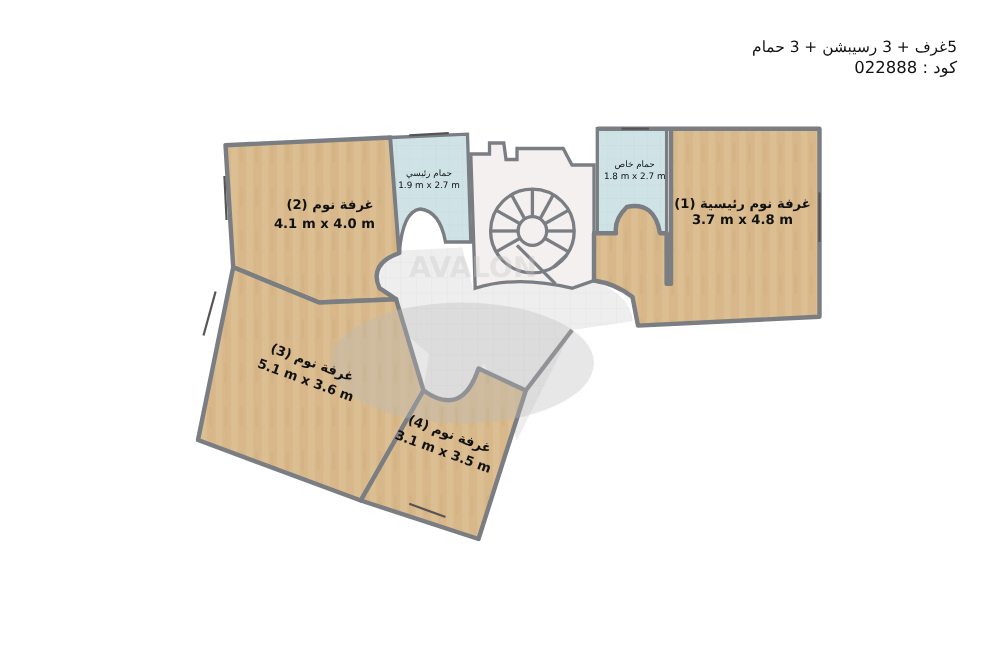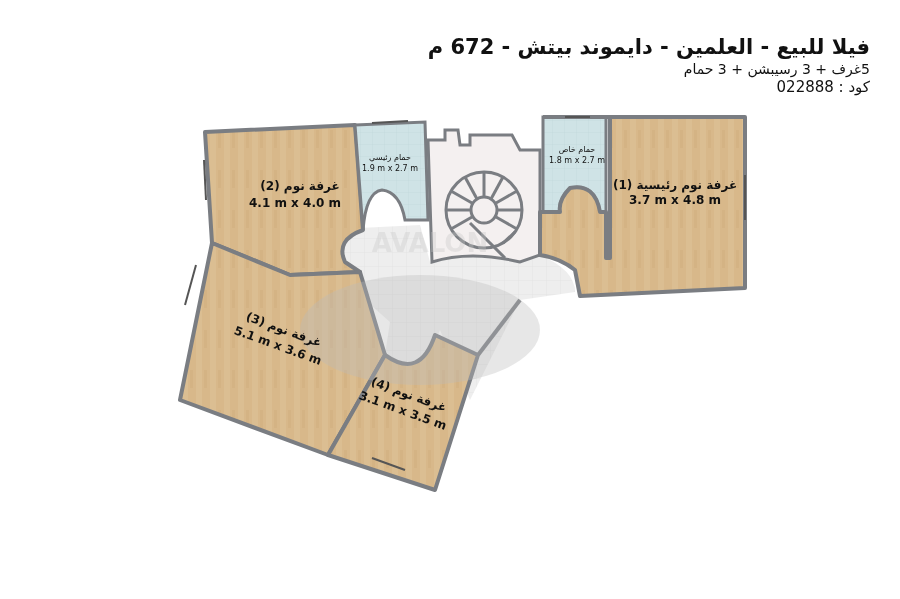--- a/index.html
+++ b/index.html
@@ -10,21 +10,20 @@
   .code { font-size:15px; line-height:18px; white-space:nowrap; }
   svg.plan { position:absolute; left:0; top:0; }
   .lbl { font-family:"DejaVu Sans", sans-serif; fill:#111; text-anchor:middle; }
   .lbl-big { font-size:12px; font-weight:bold; }
   .lbl-small { font-size:8px; }
 </style>
 </head>
 <body>
 
 <div class="header">
-  <div class="title">فيلا للبيع - العلمين - دايموند بيتش - 672 م</div>
   <div class="subtitle">5غرف + 3 رسيبشن + 3 حمام</div>
   <div class="code">كود : 022888</div>
 </div>
 
 <svg class="plan" width="900" height="599" viewBox="0 0 900 599">
   <defs>
     <pattern id="wood" width="14" height="40" patternUnits="userSpaceOnUse">
       <rect width="14" height="40" fill="#d8b88a"></rect>
       <rect x="0" y="0" width="6" height="40" fill="#dcbf93" opacity="0.8"></rect>
       <rect x="8" y="10" width="3" height="18" fill="#cfae7d" opacity="0.5"></rect>

